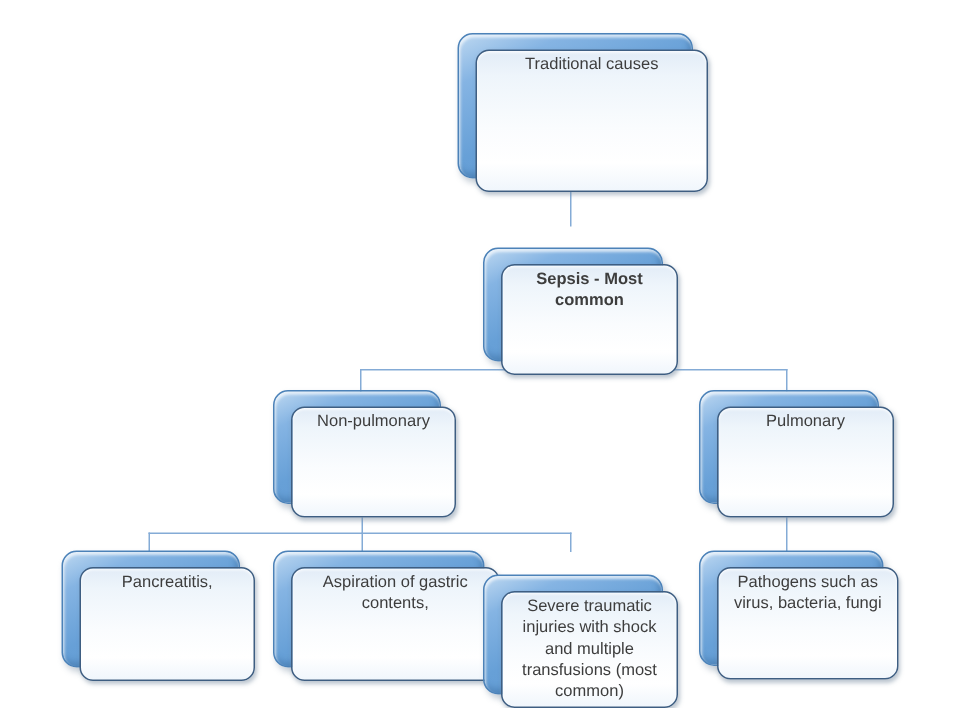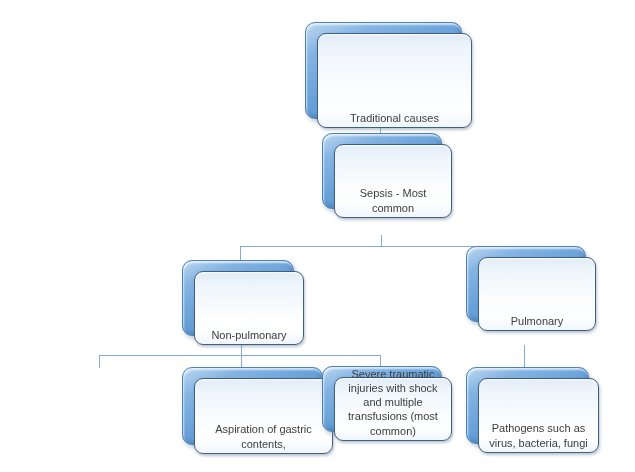--- a/index.html
+++ b/index.html
@@ -42,37 +42,37 @@
     position: relative;
     width: 100%;
     height: 100%;
     border-radius: 9px;
     border: 1px solid #3e5e82;
     background: linear-gradient(180deg, #e2ecf7 0%, #eef5fb 18%, #fafcfe 55%, #ffffff 80%, #f0f6fc 100%);
     box-shadow:
       1px 2px 3px rgba(120,140,160,0.50),
       inset 0 1px 2px rgba(255,255,255,0.90);
     display: flex;
-    align-items: flex-end;
+    align-items: flex-start;
     justify-content: center;
     text-align: center;
     padding: 2px 5px;
     box-sizing: border-box;
     font-size: 11px;
     line-height: 1.3;
     color: #3d3d3d;
   }
   
   #node-traditional   { left: 317px; top: 33px;  width: 155px; height: 95px; }
-  #node-sepsis        { left: 334px; top: 144px; width: 118px; height: 74px; }
+  #node-sepsis        { left: 334px; top: 176px; width: 118px; height: 74px; font-weight: bold; }
   #node-non-pulmonary { left: 194px; top: 271px; width: 110px; height: 74px; }
-  #node-pulmonary     { left: 478px; top: 257px; width: 118px; height: 74px; }
+  #node-pulmonary     { left: 478px; top: 271px; width: 118px; height: 74px; }
   #node-pancreatitis  { left: 53px;  top: 378px; width: 117px; height: 76px; }
   #node-aspiration    { left: 194px; top: 378px; width: 139px; height: 76px; }
-  #node-severe        { left: 334px; top: 377px; width: 118px; height: 64px; }
+  #node-severe        { left: 334px; top: 394px; width: 118px; height: 78px; }
   #node-pathogens     { left: 478px; top: 378px; width: 121px; height: 75px; }
 
   
   #c-trad-sepsis      { left: 380px; top: 128px; width: 1px;   height: 23px; }
   #c-sepsis-down      { left: 381px; top: 235px; width: 1px;   height: 12px; }
   #c-bus1             { left: 240px; top: 246px; width: 285px; height: 1px; }
   #c-bus1-left-drop   { left: 240px; top: 246px; width: 1px;   height: 16px; }
   #c-bus1-right-drop  { left: 524px; top: 246px; width: 1px;   height: 15px; }
   #c-nonpulm-down     { left: 241px; top: 345px; width: 1px;   height: 11px; }
   #c-bus2             { left: 99px;  top: 355px; width: 282px; height: 1px; }
@@ -119,20 +119,26 @@
       </div>
   </div>
 
   <div class="node" id="node-pulmonary">
     <div class="back-shape"></div>
     <div class="front-shape">
         <span>Pulmonary</span>
       </div>
   </div>
 
+  <div class="node" id="node-pancreatitis">
+    <div class="back-shape"></div>
+    <div class="front-shape">
+        <span>Pancreatitis,</span>
+      </div>
+  </div>
 
   <div class="node" id="node-aspiration">
     <div class="back-shape"></div>
     <div class="front-shape">
         <span>Aspiration of gastric contents,</span>
       </div>
   </div>
 
   <div class="node" id="node-severe">
     <div class="back-shape"></div>

